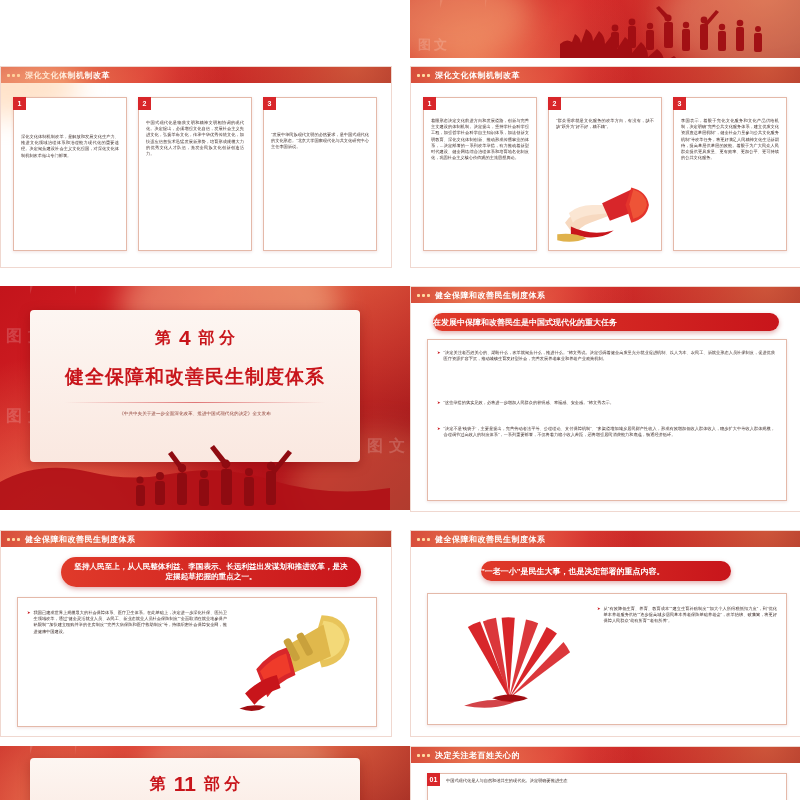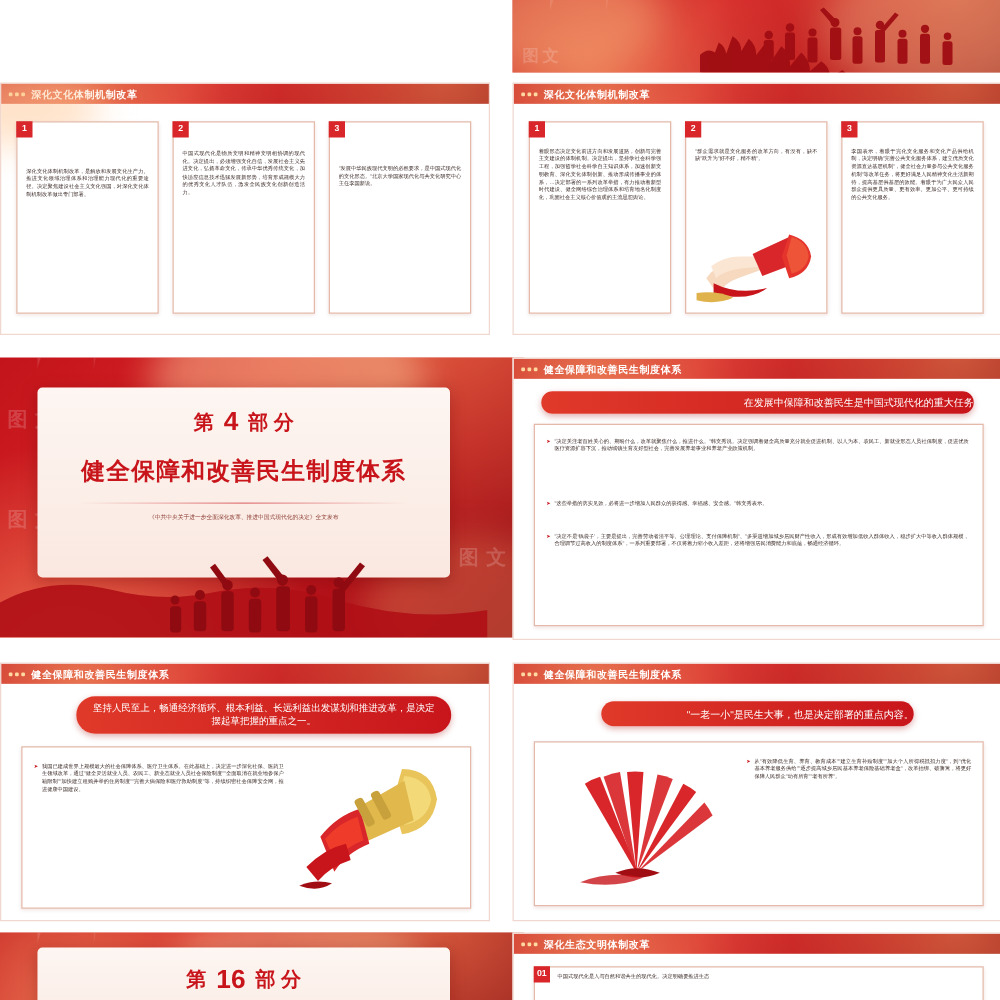--- a/index.html
+++ b/index.html
@@ -25,21 +25,21 @@
   }
   .glow{position:absolute;border-radius:50%;filter:blur(14px);pointer-events:none;}
   
   .hdr{position:absolute;left:0;top:0;right:0;display:flex;align-items:center;}
   .hdr-title{color:#fff;font-weight:bold;letter-spacing:.5px;white-space:nowrap;}
   .dots{display:flex;gap:2px;margin-right:5px;}
   .dots i{display:block;border-radius:1px;background:#ffd9a0;}
   .card{position:absolute;background:#fff;border:1px solid #e4b9a9;box-shadow:0 1px 3px rgba(140,20,20,.12);}
   .numbadge{position:absolute;background:#d8262a;color:#fff;display:flex;align-items:center;justify-content:center;font-weight:bold;}
   .body-txt{color:#3b2b28;text-align:justify;}
-  .pill{border-radius:999px;color:#fff;font-weight:normal;display:flex;align-items:center;justify-content:flex-end;text-align:center;
+  .pill{border-radius:999px;color:#fff;font-weight:bold;display:flex;align-items:center;justify-content:flex-start;text-align:center;
         background:linear-gradient(90deg,#e03a2a 0%,#c8151b 100%);box-shadow:0 2px 5px rgba(170,20,20,.35);}
   .bullet{display:flex;gap:3px;color:#3b2b28;text-align:justify;}
   .bullet .mk{color:#c8151b;flex:0 0 auto;font-weight:bold;}
   
   .sec-card{position:absolute;border-radius:4px;
     background:linear-gradient(180deg,#fdf6f2 0%,#fae8e0 100%);
     box-shadow:0 3px 12px rgba(110,10,10,.35);}
   .sec-part{display:flex;align-items:center;justify-content:center;gap:8px;color:#c8151b;font-weight:bold;}
   .sec-part .num{color:#c8151b;}
   .sec-title{color:#c8151b;font-weight:bold;text-align:center;letter-spacing:1px;}
@@ -251,21 +251,21 @@
     <div class="hdr" style="height:16px;padding-left:6px;">
       <span class="dots">
           <i style="width:3px;height:3px;"></i>
           <i style="width:3px;height:3px;"></i>
           <i style="width:3px;height:3px;"></i>
         </span>
       <span class="hdr-title" style="font-size:8px;">健全保障和改善民生制度体系</span>
     </div>
 
     <div class="pill" style="position:absolute;left:60px;top:26px;width:280px;height:30px;font-size:7.6px;line-height:10px;padding:0 10px;">
-      <span>坚持人民至上，畅通经济循环、根本利益、长远利益出发谋划和推进改革，是决定摆起草把握的重点之一。</span>
+      <span>坚持人民至上，从人民整体利益、李国表示、长远利益出发谋划和推进改革，是决定摆起草把握的重点之一。</span>
     </div>
 
     <div class="card" style="left:16px;top:66px;width:358px;height:128px;">
       <div class="bullet tiny" style="position:absolute;left:9px;top:12px;width:200px;">
         <span class="mk">➤</span>
         <span>我国已建成世界上规模最大的社会保障体系、医疗卫生体系。在此基础上，决定进一步深化社保、医药卫生领域改革，通过"健全灵活就业人员、农民工、新业态就业人员社会保险制度""全面取消在就业地参保户籍限制""加快建立租购并举的住房制度""完善大病保险和医疗救助制度"等，持续织密社会保障安全网，推进健康中国建设。</span>
       </div>
 
       <svg class="horn" viewBox="0 0 150 120" width="140" height="112" style="right:4px;top:6px;">
         <g>
@@ -318,35 +318,35 @@
       </div>
     </div>
   </div>
 
   <div class="slide bg-red" style="left:0;top:746px;width:390px;height:54px;">
     <div class="streaks"></div>
     <div class="glow" style="left:140px;top:-20px;width:200px;height:90px;background:rgba(255,225,170,.4);"></div>
     <div class="sec-card" style="left:30px;top:12px;width:330px;height:80px;">
       <div class="sec-part" style="margin-top:14px;font-size:16px;">
         <span>第</span>
-        <span class="num" style="font-size:21px;">16</span>
+        <span class="num" style="font-size:21px;">11</span>
         <span>部 分</span>
       </div>
     </div>
   </div>
 
   <div class="slide" style="left:410px;top:746px;width:390px;height:54px;background:#fff;border:1px solid #f0d8d0;">
     <div class="bg-red" style="position:absolute;left:0;top:0;width:390px;height:16px;"></div>
     <div class="hdr" style="height:16px;padding-left:6px;">
       <span class="dots">
           <i style="width:3px;height:3px;"></i>
           <i style="width:3px;height:3px;"></i>
           <i style="width:3px;height:3px;"></i>
         </span>
-      <span class="hdr-title" style="font-size:8px;">深化生态文明体制改革</span>
+      <span class="hdr-title" style="font-size:8px;">决定关注老百姓关心的</span>
     </div>
     <div class="card" style="left:16px;top:26px;width:358px;height:40px;">
       <div class="numbadge" style="left:-1px;top:-1px;width:13px;height:13px;font-size:7px;">
         <span>01</span>
       </div>
       <div class="body-txt tiny" style="position:absolute;left:18px;top:4px;width:330px;">中国式现代化是人与自然和谐共生的现代化。决定明确要推进生态</div>
     </div>
   </div>
 
 </div>

